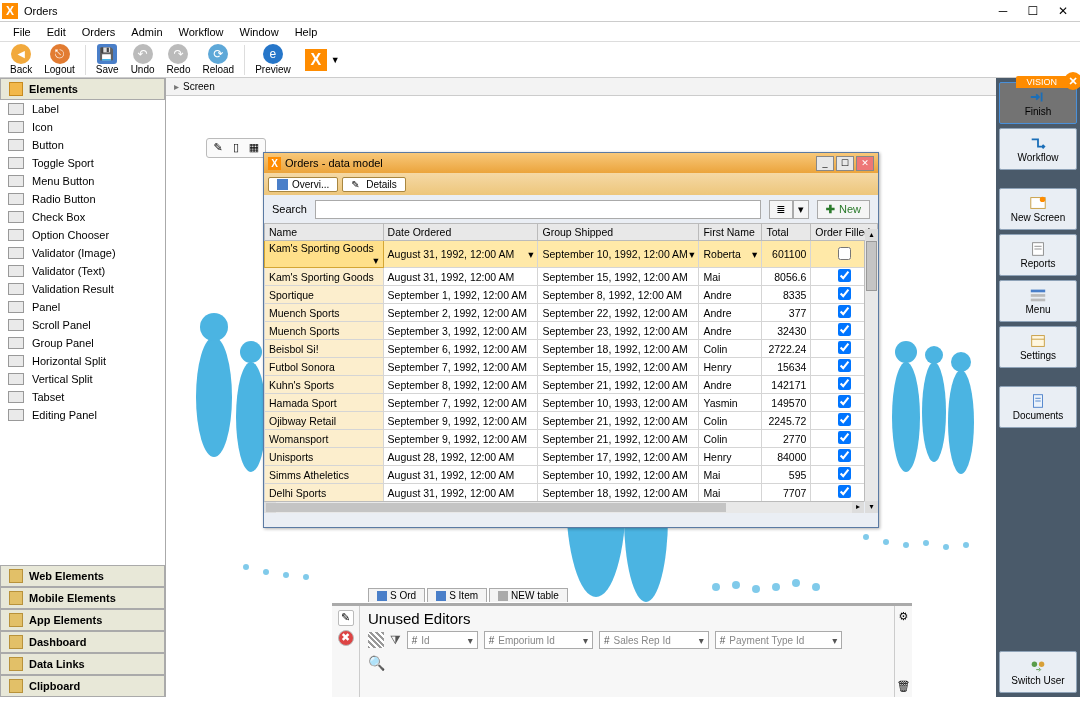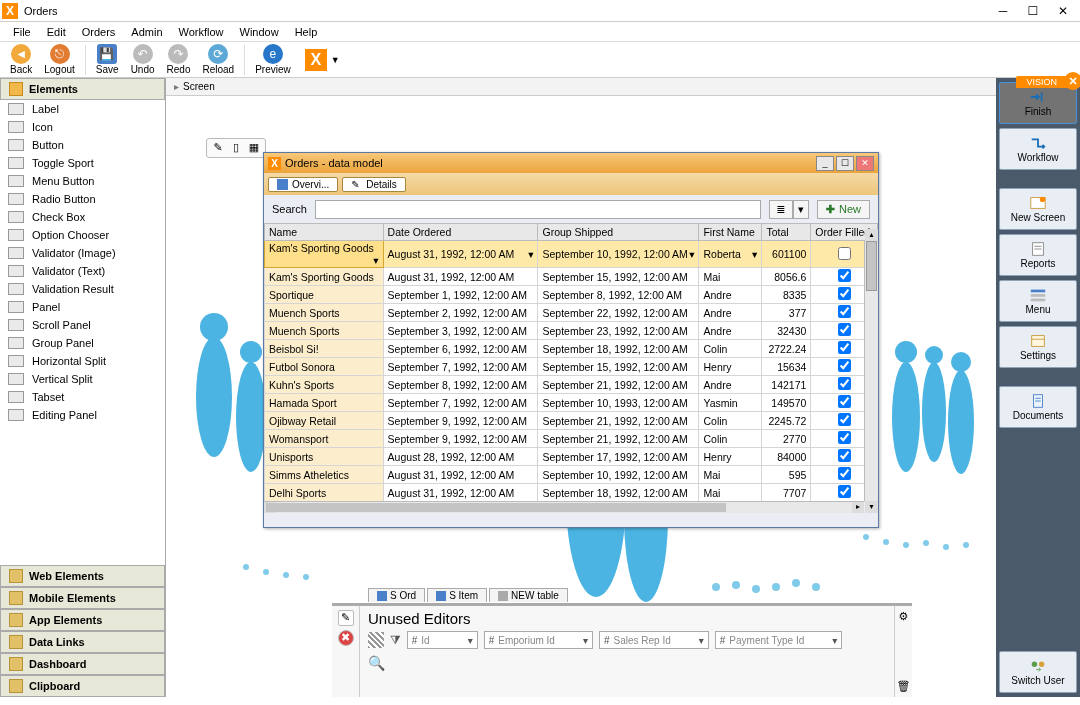--- a/index.html
+++ b/index.html
@@ -255,25 +255,25 @@
         <div class="sb-header">
           <span class="sbico" style="background:#e2c068;border:1px solid #b8923a"></span>
           <span>Mobile Elements</span>
         </div>
         <div class="sb-header">
           <span class="sbico" style="background:#e2c068;border:1px solid #b8923a"></span>
           <span>App Elements</span>
         </div>
         <div class="sb-header">
           <span class="sbico" style="background:#e2c068;border:1px solid #b8923a"></span>
-          <span>Data Links</span>
+          <span>Dashboard</span>
         </div>
         <div class="sb-header">
           <span class="sbico" style="background:#e2c068;border:1px solid #b8923a"></span>
-          <span>Dashboard</span>
+          <span>Data Links</span>
         </div>
         <div class="sb-header">
           <span class="sbico" style="background:#e2c068;border:1px solid #b8923a"></span>
           <span>Clipboard</span>
         </div>
       </div>
   </div>
 
   <div class="center">
     <div class="breadcrumb">

